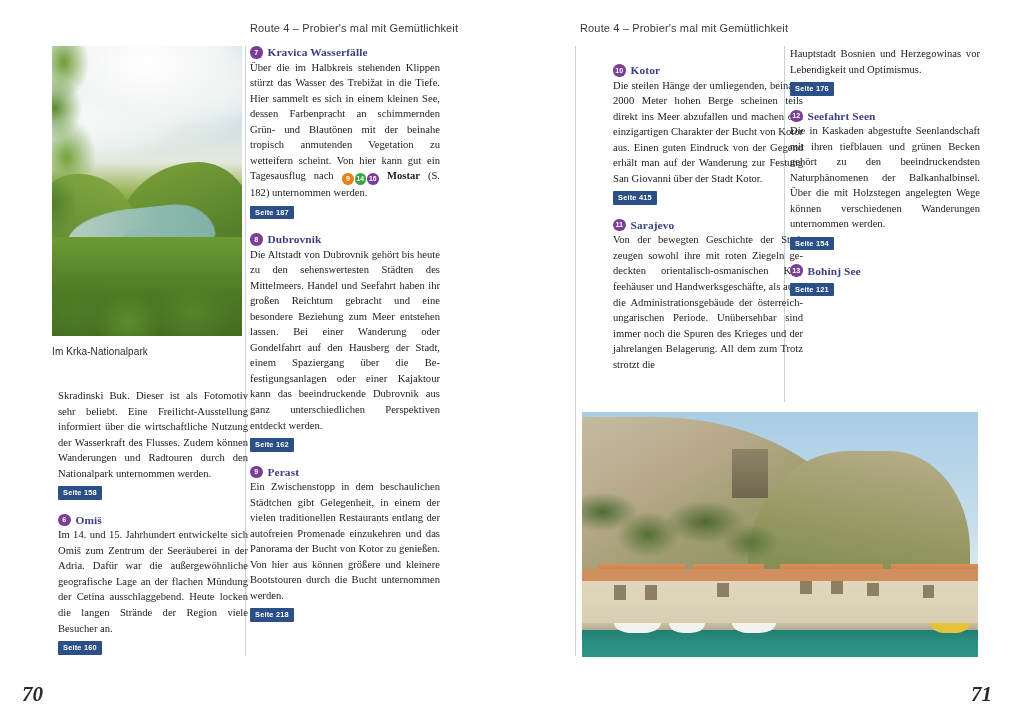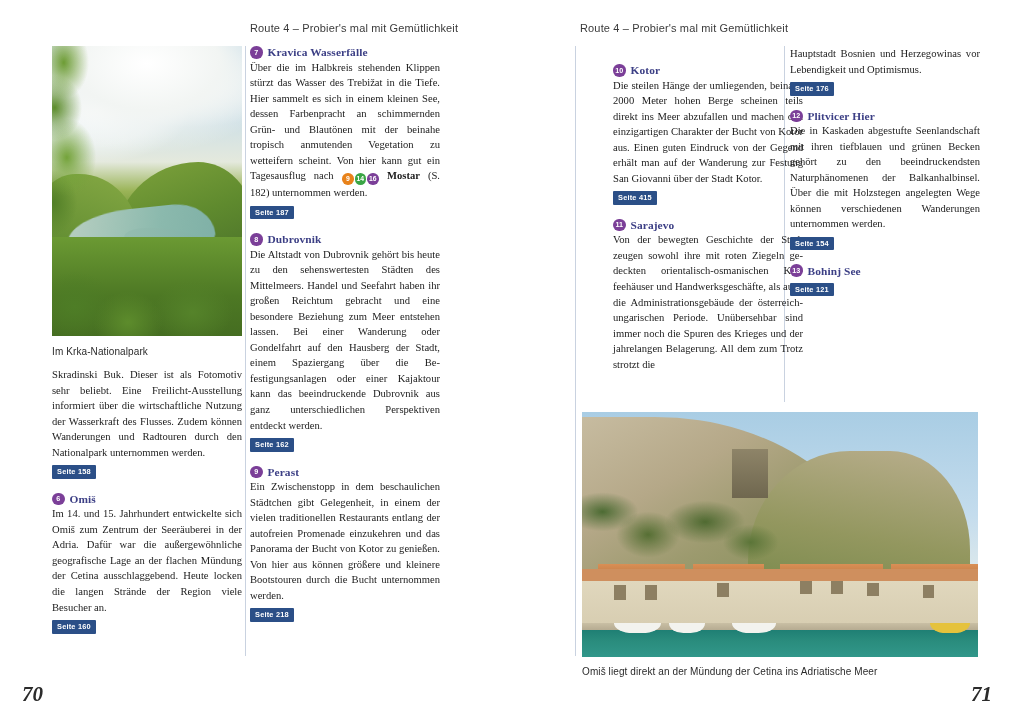--- a/index.html
+++ b/index.html
@@ -217,21 +217,21 @@
     <div class="krka-sky"></div>
     <div class="krka-hill-r"></div>
     <div class="krka-hill-l"></div>
     <div class="krka-river"></div>
     <div class="krka-river2"></div>
     <div class="krka-fg"></div>
     <div class="krka-tree"></div>
   </div>
   <div class="caption" style="position:absolute; left:52px; top:341px; width:190px;">Im Krka-Nationalpark</div>
 
-  <div class="col col-1" style="top:367px;">
+  <div class="col col-1" style="top:388px;margin-left:6px;">
     <p class="bodytext">Skradinski Buk. Dieser ist als Fotomotiv sehr beliebt. Eine Freilicht-Ausstellung informiert über die wirtschaftliche Nut­zung der Wasserkraft des Flusses. Zudem können Wanderungen und Radtouren durch den Nationalpark unternommen werden.</p>
     <span class="seite">Seite 158</span>
 
     <div class="gap"></div>
 
     <div class="sec-head">
       <span class="badge purple">6</span>
       <span class="sec-title">Omiš</span>
     </div>
     <p class="bodytext">Im 14. und 15. Jahrhundert entwickelte sich Omiš zum Zentrum der Seeräuberei in der Adria. Dafür war die außerge­wöhnliche geografische Lage an der fla­chen Mündung der Cetina ausschlagge­bend. Heute locken die langen Strände der Region viele Besucher an.</p>
@@ -294,21 +294,21 @@
 
   <div class="col col-4">
     <p class="bodytext">Hauptstadt Bosnien und Herzegowinas vor Lebendigkeit und Optimismus.</p>
     <span class="seite">Seite 176</span>
 
     <div class="gap"></div>
 
     
     <div class="sec-head">
       <span class="badge purple">12</span>
-      <span class="sec-title">Plitvicer Hier</span>
+      <span class="sec-title">Seefahrt Seen</span>
     </div>
     <p class="bodytext">Die in Kaskaden abgestufte Seenland­schaft mit ihren tiefblauen und grünen Becken gehört zu den beeindruckends­ten Naturphänomenen der Balkanhalb­insel. Über die mit Holzstegen angelegten Wege können verschiedenen Wanderun­gen unternommen werden.</p>
     <span class="seite">Seite 154</span>
 
     <div class="gap"></div>
 
     
     <div class="sec-head">
       <span class="badge purple">13</span>
       <span class="sec-title">Bohinj See</span>
@@ -335,18 +335,17 @@
       <div class="omis-win" style="left:72%; top:26%; width:3%; height:24%;"></div>
       <div class="omis-win" style="left:86%; top:30%; width:3%; height:24%;"></div>
     </div>
     <div class="omis-quay"></div>
     <div class="omis-sea"></div>
     <div class="omis-boat" style="left:8%; width:12%;"></div>
     <div class="omis-boat" style="left:22%; width:9%;"></div>
     <div class="omis-boat" style="left:38%; width:11%;"></div>
     <div class="omis-boat" style="left:88%; width:10%; background:#e5c23c;"></div>
   </div>
-  <div class="caption" style="position:absolute; left:582px; top:661px; width:400px;">Omiš liegt direkt an der Mündung der Cetina ins Adriatische Meer</div>
 
   <div class="folio l">70</div>
   <div class="folio r">71</div>
 
 </div>
 
 </body></html>

